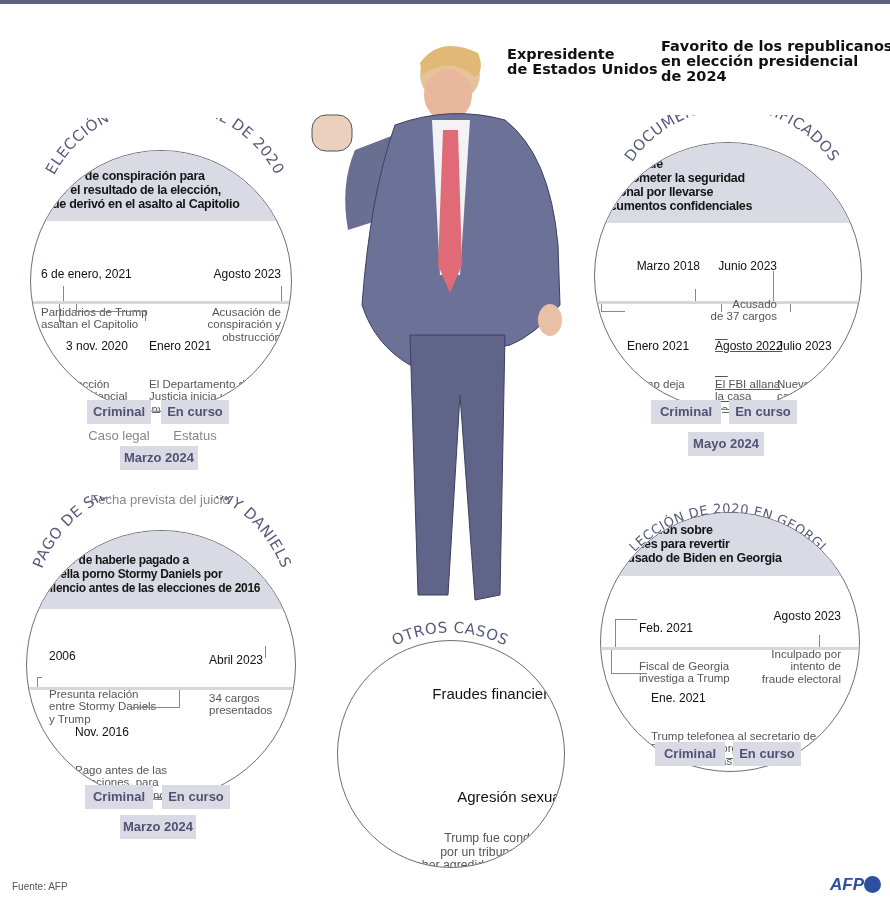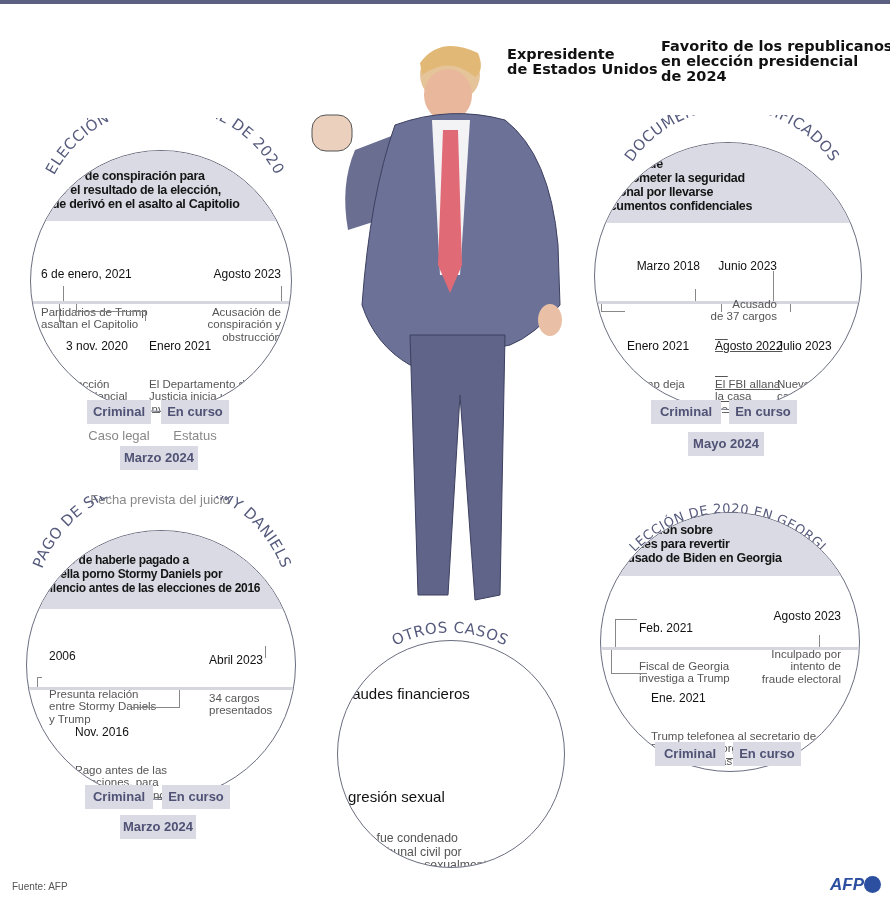--- a/index.html
+++ b/index.html
@@ -13,21 +13,21 @@
   .circle .cap { position: absolute; left: 0; top: 0; width: 100%; background: #d9dae4; }
   .cap-text { position: absolute; width: 100%; text-align: left; font-weight: bold; font-size: 12.5px; line-height: 14px; color: #151515; letter-spacing: -0.3px; white-space: pre; }
   .axis { position: absolute; height: 3px; background: #d6d7de; }
   .ev { position: absolute; font-size: 11.5px; line-height: 12.5px; color: #555; white-space: pre; }
   .ev .d { color: #111; font-size: 12px; }
   .ev.r { text-align: right; }
   .tick { position: absolute; background: #888; }
   .chip { position: absolute; height: 24px; background: #d9dae4; color: #4f5274; font-weight: bold; font-size: 13px; line-height: 24px; text-align: center; }
   .chip-link { position: absolute; height: 1px; width: 8px; background: #666; }
   .small-grey { position: absolute; font-size: 13px; color: #888; text-align: center; }
-  .other-text { position: absolute; width: 100%; text-align: left; color: #555; font-size: 12.3px; line-height: 13.5px; white-space: pre; }
+  .other-text { position: absolute; width: 100%; text-align: right; color: #555; font-size: 12.3px; line-height: 13.5px; white-space: pre; }
   .other-head { color: #111; font-size: 15px; line-height: 17px; }
   .footer { position: absolute; left: 12px; top: 881px; font-size: 10px; color: #555; }
   .afp { position: absolute; left: 830px; top: 875px; font-weight: bold; font-style: italic; font-size: 17px; color: #2c4fa0; }
   .afp-dot { position: absolute; left: 864px; top: 876px; width: 17px; height: 17px; border-radius: 50%; background: #2c4fa0; }
 </style>
 </head>
 <body>
 
 <div class="topbar"></div>
 

